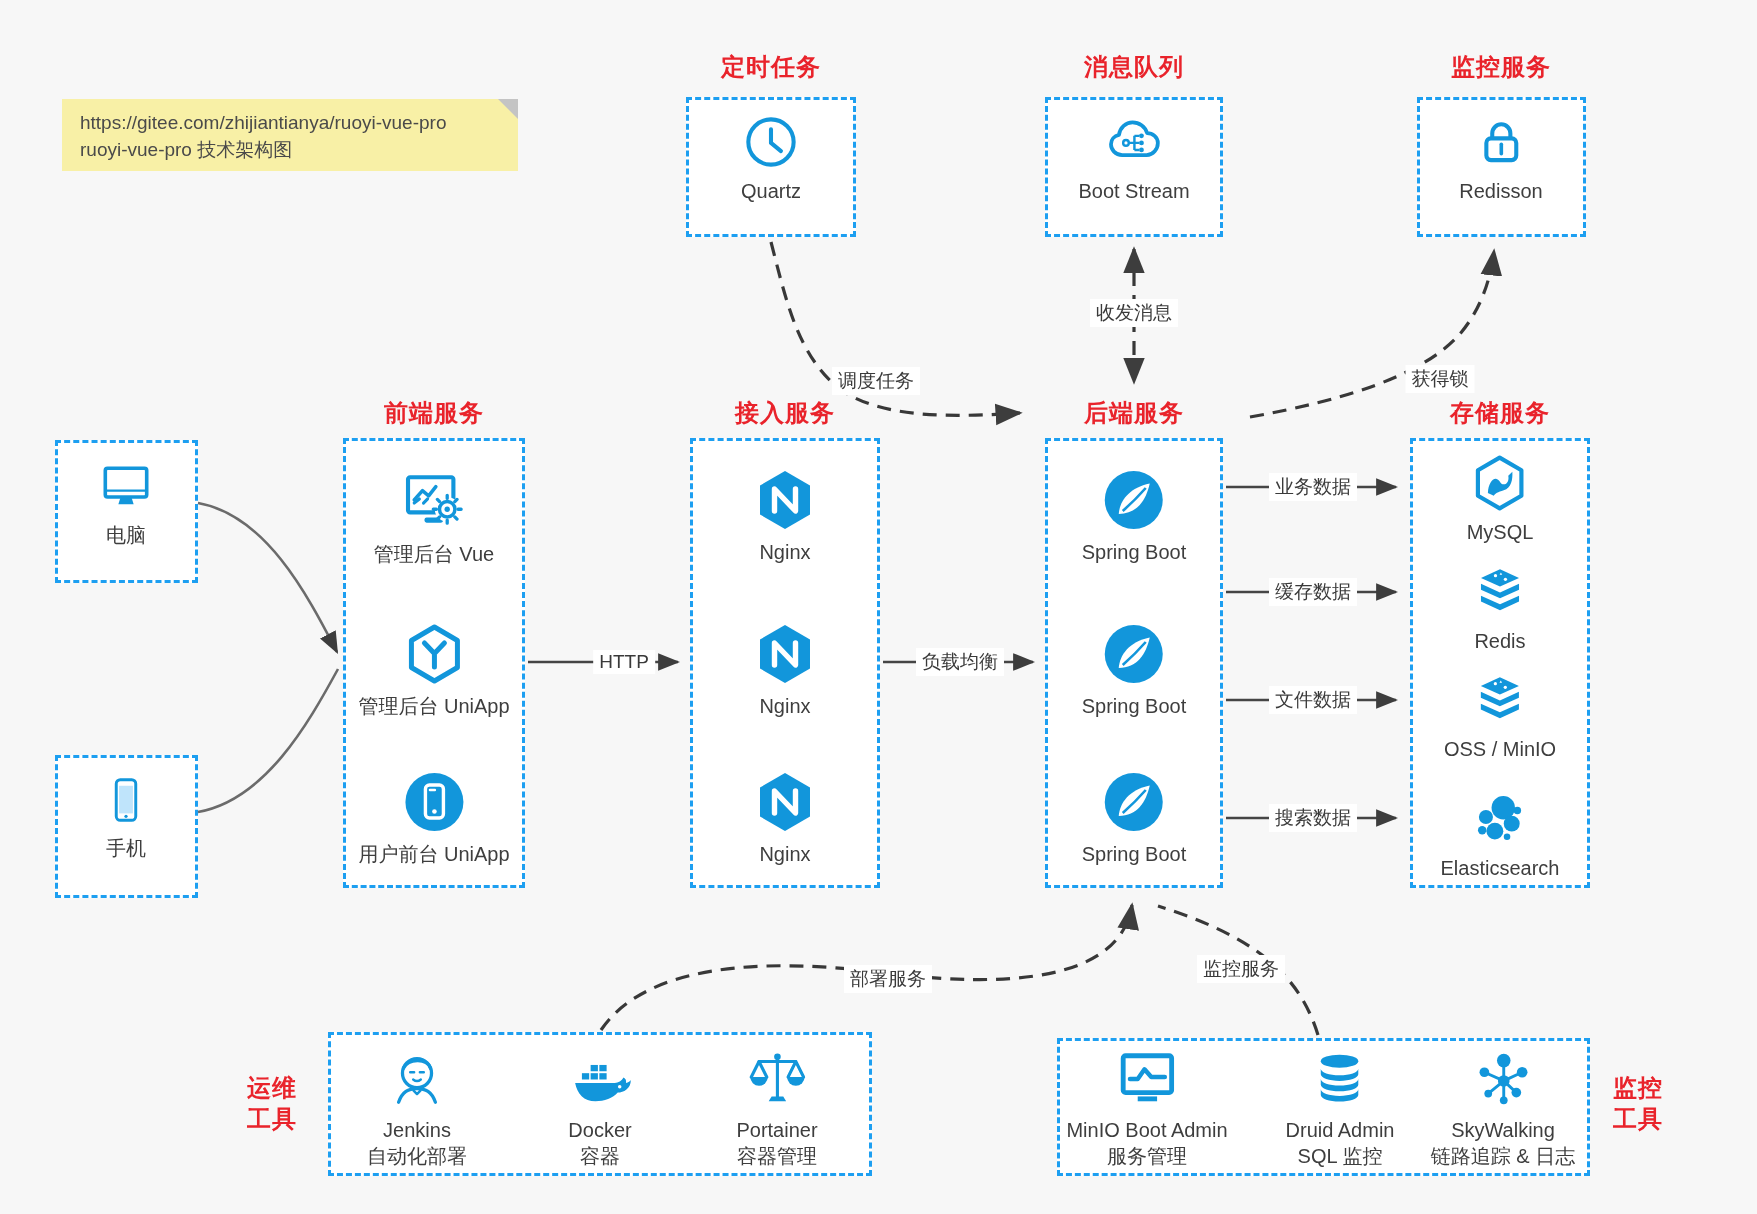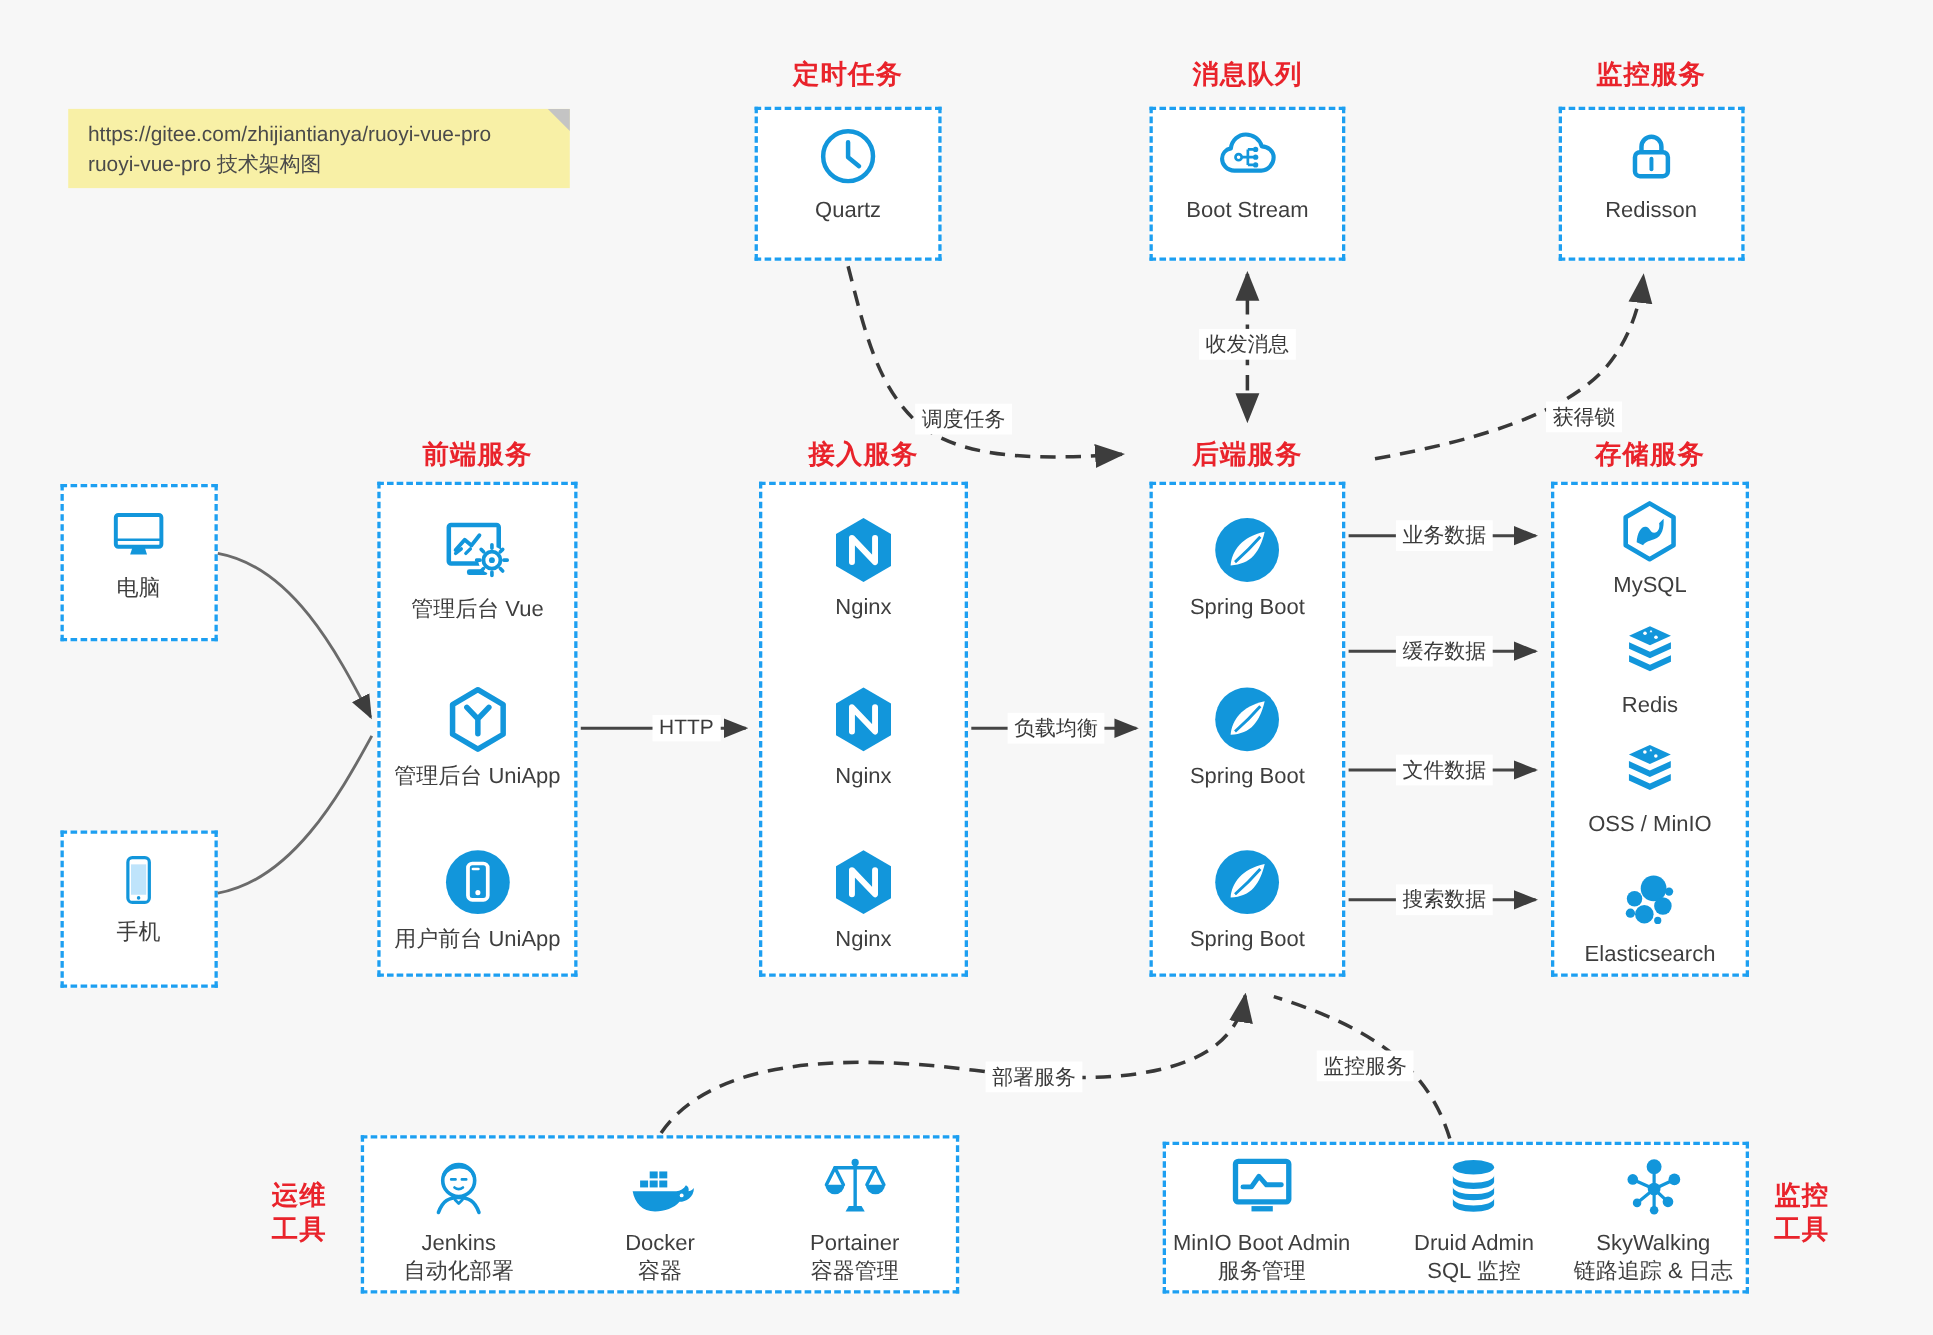--- a/index.html
+++ b/index.html
@@ -352,14 +352,14 @@
 
 <div class="elabel" style="left:624px;top:662px">HTTP</div>
 <div class="elabel" style="left:960px;top:662px">负载均衡</div>
 <div class="elabel" style="left:1313px;top:487px">业务数据</div>
 <div class="elabel" style="left:1313px;top:592px">缓存数据</div>
 <div class="elabel" style="left:1313px;top:700px">文件数据</div>
 <div class="elabel" style="left:1313px;top:818px">搜索数据</div>
 <div class="elabel" style="left:876px;top:381px">调度任务</div>
 <div class="elabel" style="left:1134px;top:313px">收发消息</div>
 <div class="elabel" style="left:1440px;top:379px">获得锁</div>
-<div class="elabel" style="left:940px;top:979px">部署服务</div>
+<div class="elabel" style="left:888px;top:979px">部署服务</div>
 <div class="elabel" style="left:1241px;top:969px">监控服务</div>
 
 </body></html>

